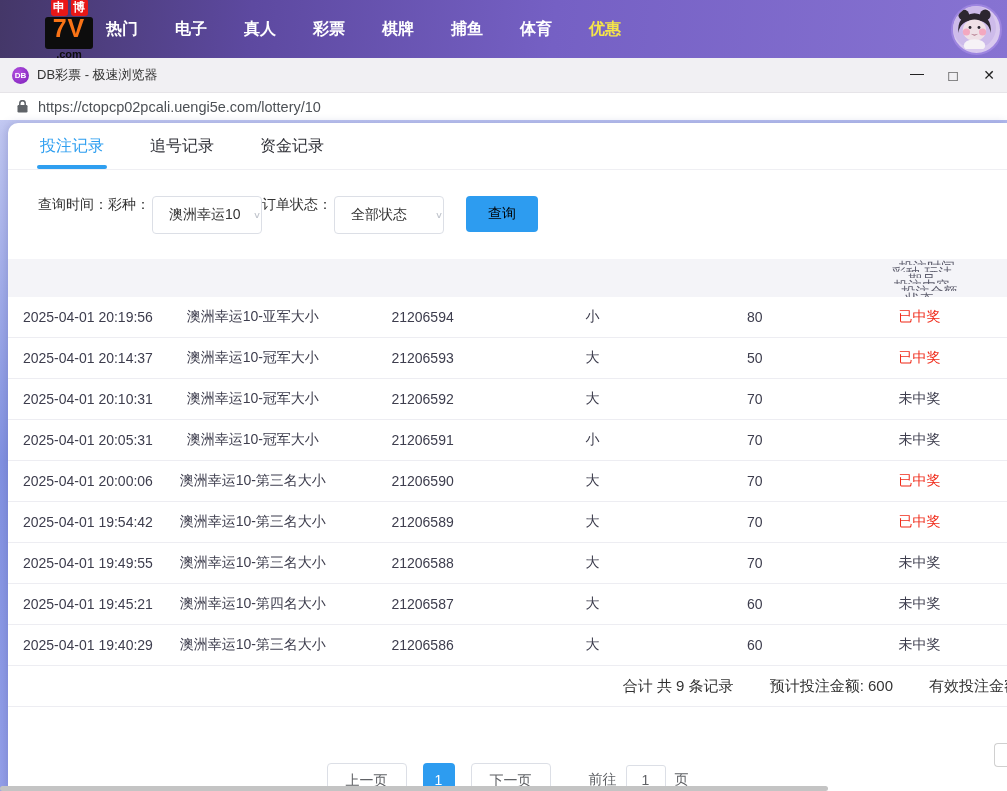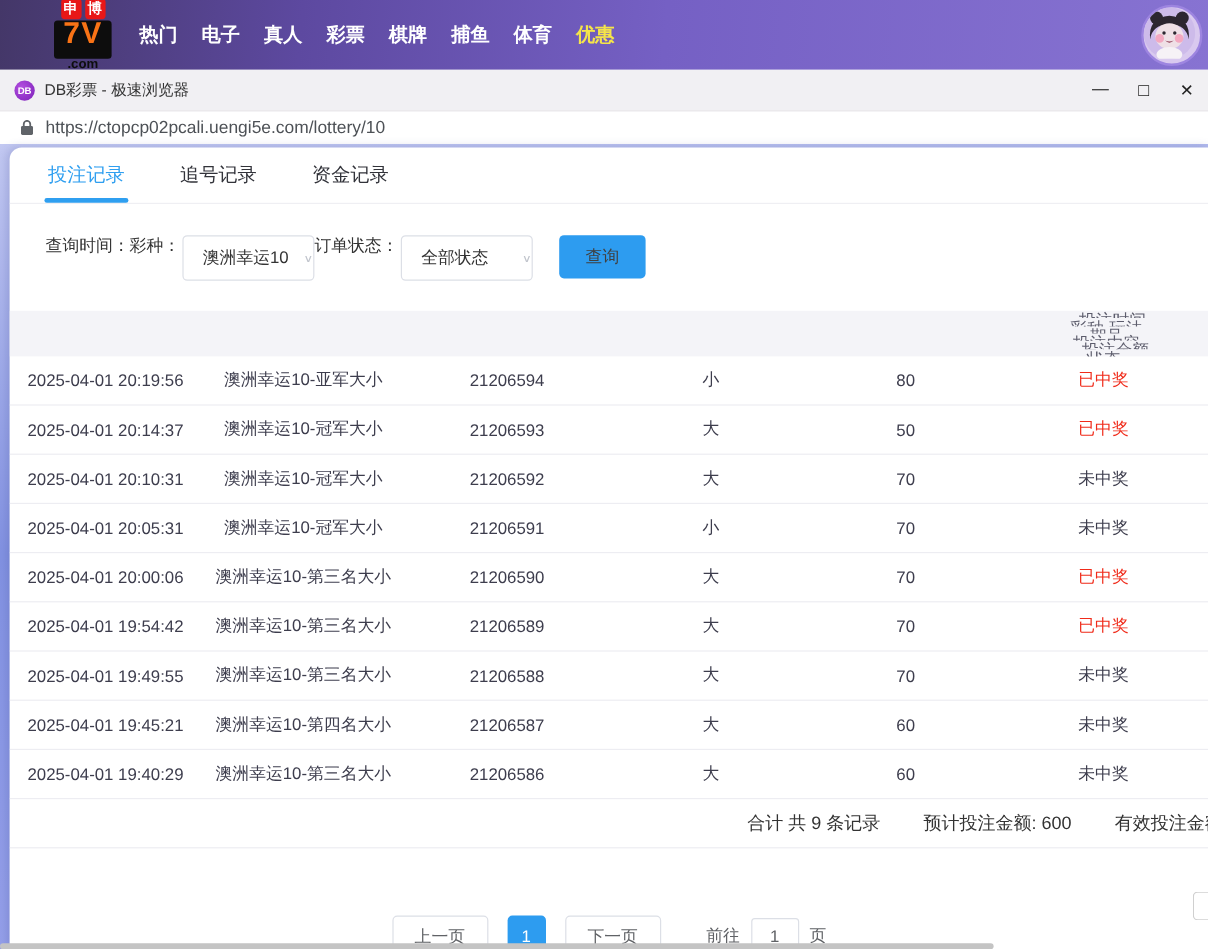--- a/index.html
+++ b/index.html
@@ -9,21 +9,21 @@
   
   .topnav{height:58px;background:linear-gradient(95deg,#443768 0%,#5d49a0 25%,#7560c4 55%,#8773d2 100%);
           display:flex;align-items:center;position:relative;}
   .logo{margin-left:40px;width:58px;display:flex;flex-direction:column;align-items:center;cursor:pointer;}
   .badges{display:flex;gap:3px;margin-bottom:1px;}
   .badge{width:17px;height:17px;background:#e81717;color:#fff;font-size:12px;font-weight:bold;
          display:flex;align-items:center;justify-content:center;border-radius:3px;}
   .logo7v{background:#0d0d0d;color:#f97316;font-weight:bold;font-size:25px;padding:0 8px;height:32px;
           line-height:22px;border-radius:3px;letter-spacing:1px;}
   .logocom{color:#0d0d0d;font-weight:bold;font-size:11px;margin-top:-1px;}
-  .menu{display:flex;margin-left:18px;gap:20px;justify-content:center;}
+  .menu{display:flex;margin-left:8px;gap:37px;justify-content:center;}
   .menu a{color:#fff;font-size:16px;font-weight:bold;text-decoration:none;width:32px;text-align:center;}
   .menu a.hl{color:#f5e549;}
   .avatar{position:absolute;right:5px;top:4px;width:47px;height:47px;border-radius:50%;overflow:hidden;
           border:2px solid #9d85e0;background:#d9c9ef;cursor:pointer;}
 
   
   .titlebar{height:34px;background:#f1f0f3;display:flex;align-items:center;border-bottom:1px solid #e6e4e8;}
   .favicon{width:17px;height:17px;border-radius:50%;background:radial-gradient(circle at 35% 35%,#b44fe0,#7a1fb8);
            color:#fff;font-size:8px;font-weight:bold;display:flex;align-items:center;justify-content:center;margin-left:12px;flex:none;}
   .wintitle{font-size:13px;color:#333;margin-left:8px;}
@@ -54,21 +54,21 @@
   .fgroup{display:flex;border:1px solid #dcdfe6;border-radius:4px;overflow:hidden;margin-left:2px;}
   .fopt{padding:0 15px;height:36px;line-height:36px;cursor:pointer;position:relative;color:#333;}
   .fopt + .fopt::before{content:"";position:absolute;left:0;top:9px;bottom:9px;width:1px;background:#e3e3e9;}
   .fopt.active{background:#2d9cf0;color:#fff;border-radius:4px;}
   .fopt.active + .fopt::before{display:none;}
   .flabel{}
   .flabel.first{margin-left:0;}
   .fselect{display:flex;align-items:center;justify-content:space-between;border:1px solid #dcdfe6;border-radius:4px;
            height:36px;padding:0 0 0 16px;margin-left:2px;min-width:92px;cursor:pointer;gap:12px;}
   .chev{color:#c0c4cc;font-size:11px;transform:scaleY(.8);}
-  .searchbtn{background:#2d9cf0;color:#404040;border:none;border-radius:4px;height:36px;width:72px;
+  .searchbtn{background:#2d9cf0;color:#000000;border:none;border-radius:4px;height:36px;width:72px;
              font-size:14px;margin-left:22px;cursor:pointer;font-family:Liberation Serif, serif;}
 
   .table{margin-top:27px;}
   .thead{display:flex;background:#f4f4f8;height:38px;align-items:flex-end;flex-direction:column;}
   .thead .cell{color:#5c5c6c;}
   .cell{font-size:14px;text-align:center;overflow:hidden;white-space:nowrap;}
   .c0{width:16%;}.c1{width:17%;}.c2{width:17%;}.c3{width:17%;}.c4{width:15.5%;}.c5{width:17.5%;}
   .trow{display:flex;height:40px;align-items:center;border-bottom:1px solid #ededf2;color:#3d3d4d;}
   .cell.red{color:#f02b1a;}
 

